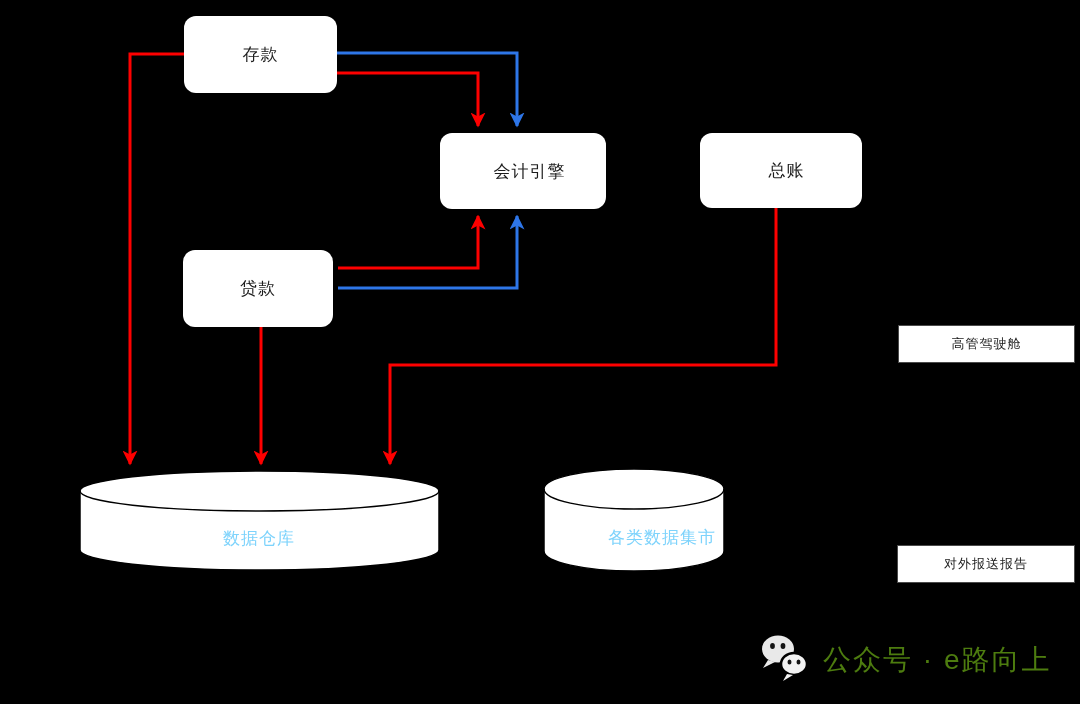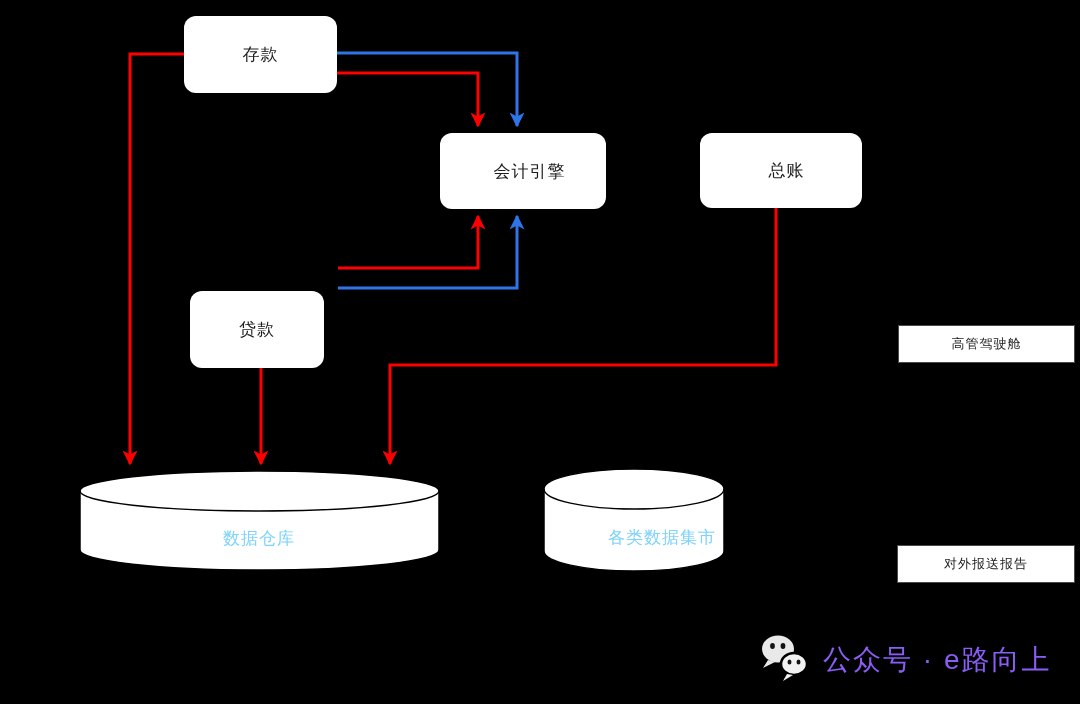--- a/index.html
+++ b/index.html
@@ -3,34 +3,34 @@
 <meta charset="utf-8">
 <style>
   html,body{margin:0;padding:0;background:#000;}
   .canvas{position:relative;width:1080px;height:704px;background:#000;overflow:hidden;
           font-family:"Liberation Sans","DejaVu Sans",sans-serif;}
   .wires{position:absolute;left:0;top:0;width:1080px;height:704px;}
   .node{position:absolute;background:#fff;border-radius:12px;display:flex;
         align-items:center;justify-content:center;color:#1c1c1c;font-size:17px;
         letter-spacing:1px;}
   .node-deposit{left:184px;top:16px;width:153px;height:77px;}
-  .node-loan{left:190px;top:250px;width:134px;height:77px;margin-top:41px;}
+  .node-loan{left:183px;top:250px;width:150px;height:77px;}
   .node-engine{left:440px;top:133px;width:153px;height:76px;padding-left:13px;}
   .node-ledger{left:700px;top:133px;width:151px;height:75px;padding-left:11px;}
   .side-label{position:absolute;background:#fff;border:1px solid #4a4a4a;display:flex;
         align-items:center;justify-content:center;color:#1c1c1c;font-size:13px;
         letter-spacing:1px;box-sizing:border-box;}
   .label-exec{left:898px;top:325px;width:177px;height:38px;}
   .label-report{left:897px;top:545px;width:178px;height:38px;}
   .cyl-label{position:absolute;color:#7dd3fc;font-size:17px;letter-spacing:1px;
         text-align:center;}
   .cyl-label-warehouse{left:139px;top:527px;width:240px;}
   .cyl-label-marts{left:562px;top:526px;width:200px;}
   .watermark{position:absolute;left:758px;top:632px;display:flex;align-items:center;gap:9px;}
-  .watermark-text{color:#8b5cf6;font-size:28px;letter-spacing:2px;white-space:nowrap;}
+  .watermark-text{color:#4d7c0f;font-size:28px;letter-spacing:2px;white-space:nowrap;}
 </style>
 </head>
 <body>
 
 <div class="canvas">
 
   <svg class="wires" width="1080" height="704" viewBox="0 0 1080 704">
     <defs>
       <marker id="arr-red" viewBox="0 0 10 10" refX="9" refY="5" markerWidth="5" markerHeight="5" orient="auto-start-reverse">
         <path d="M0,0 L10,5 L0,10 L2.6,5 Z" fill="#fe0000"></path>

